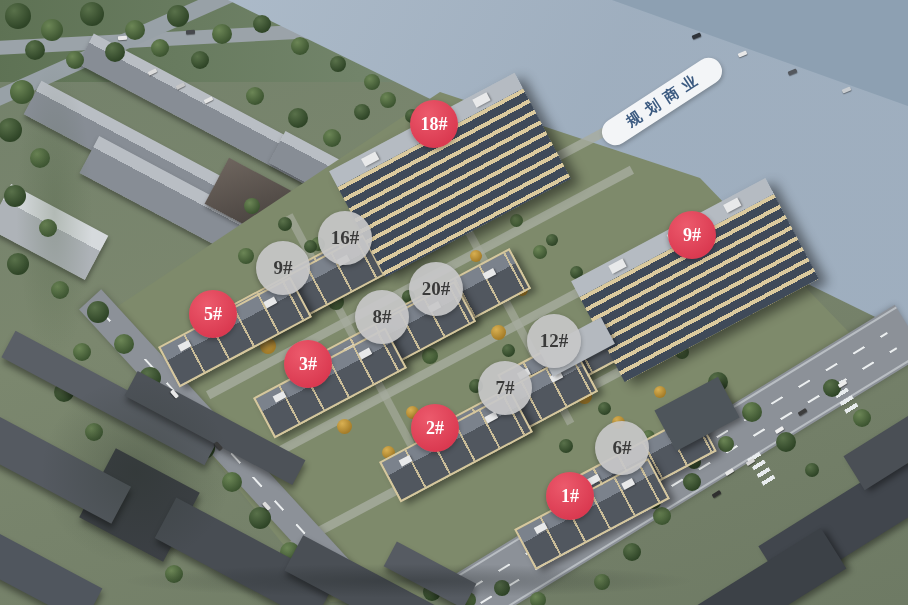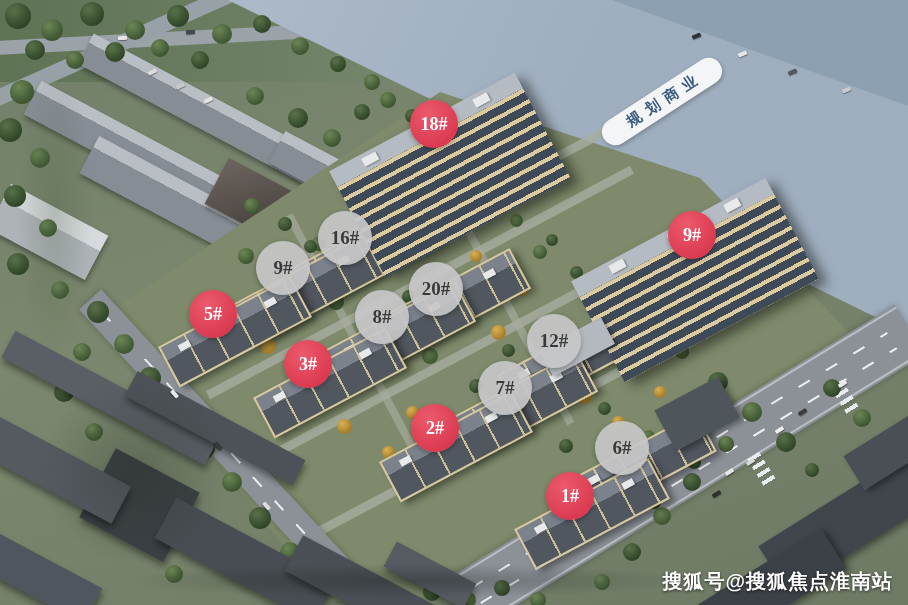--- a/index.html
+++ b/index.html
@@ -321,14 +321,13 @@
       <div class="marker gray" style="left: 436px; top: 289px;">20#</div>
       <div class="marker red" style="left: 213px; top: 314px;">5#</div>
       <div class="marker gray" style="left: 382px; top: 317px;">8#</div>
       <div class="marker gray" style="left: 554px; top: 341px;">12#</div>
       <div class="marker red" style="left: 308px; top: 364px;">3#</div>
       <div class="marker gray" style="left: 505px; top: 388px;">7#</div>
       <div class="marker red" style="left: 435px; top: 428px;">2#</div>
       <div class="marker gray" style="left: 622px; top: 448px;">6#</div>
       <div class="marker red" style="left: 570px; top: 496px;">1#</div>
     </div>
-  <div class="watermark">搜狐号@搜狐焦点淮南站</div>
 </div>
 
 </body></html>

